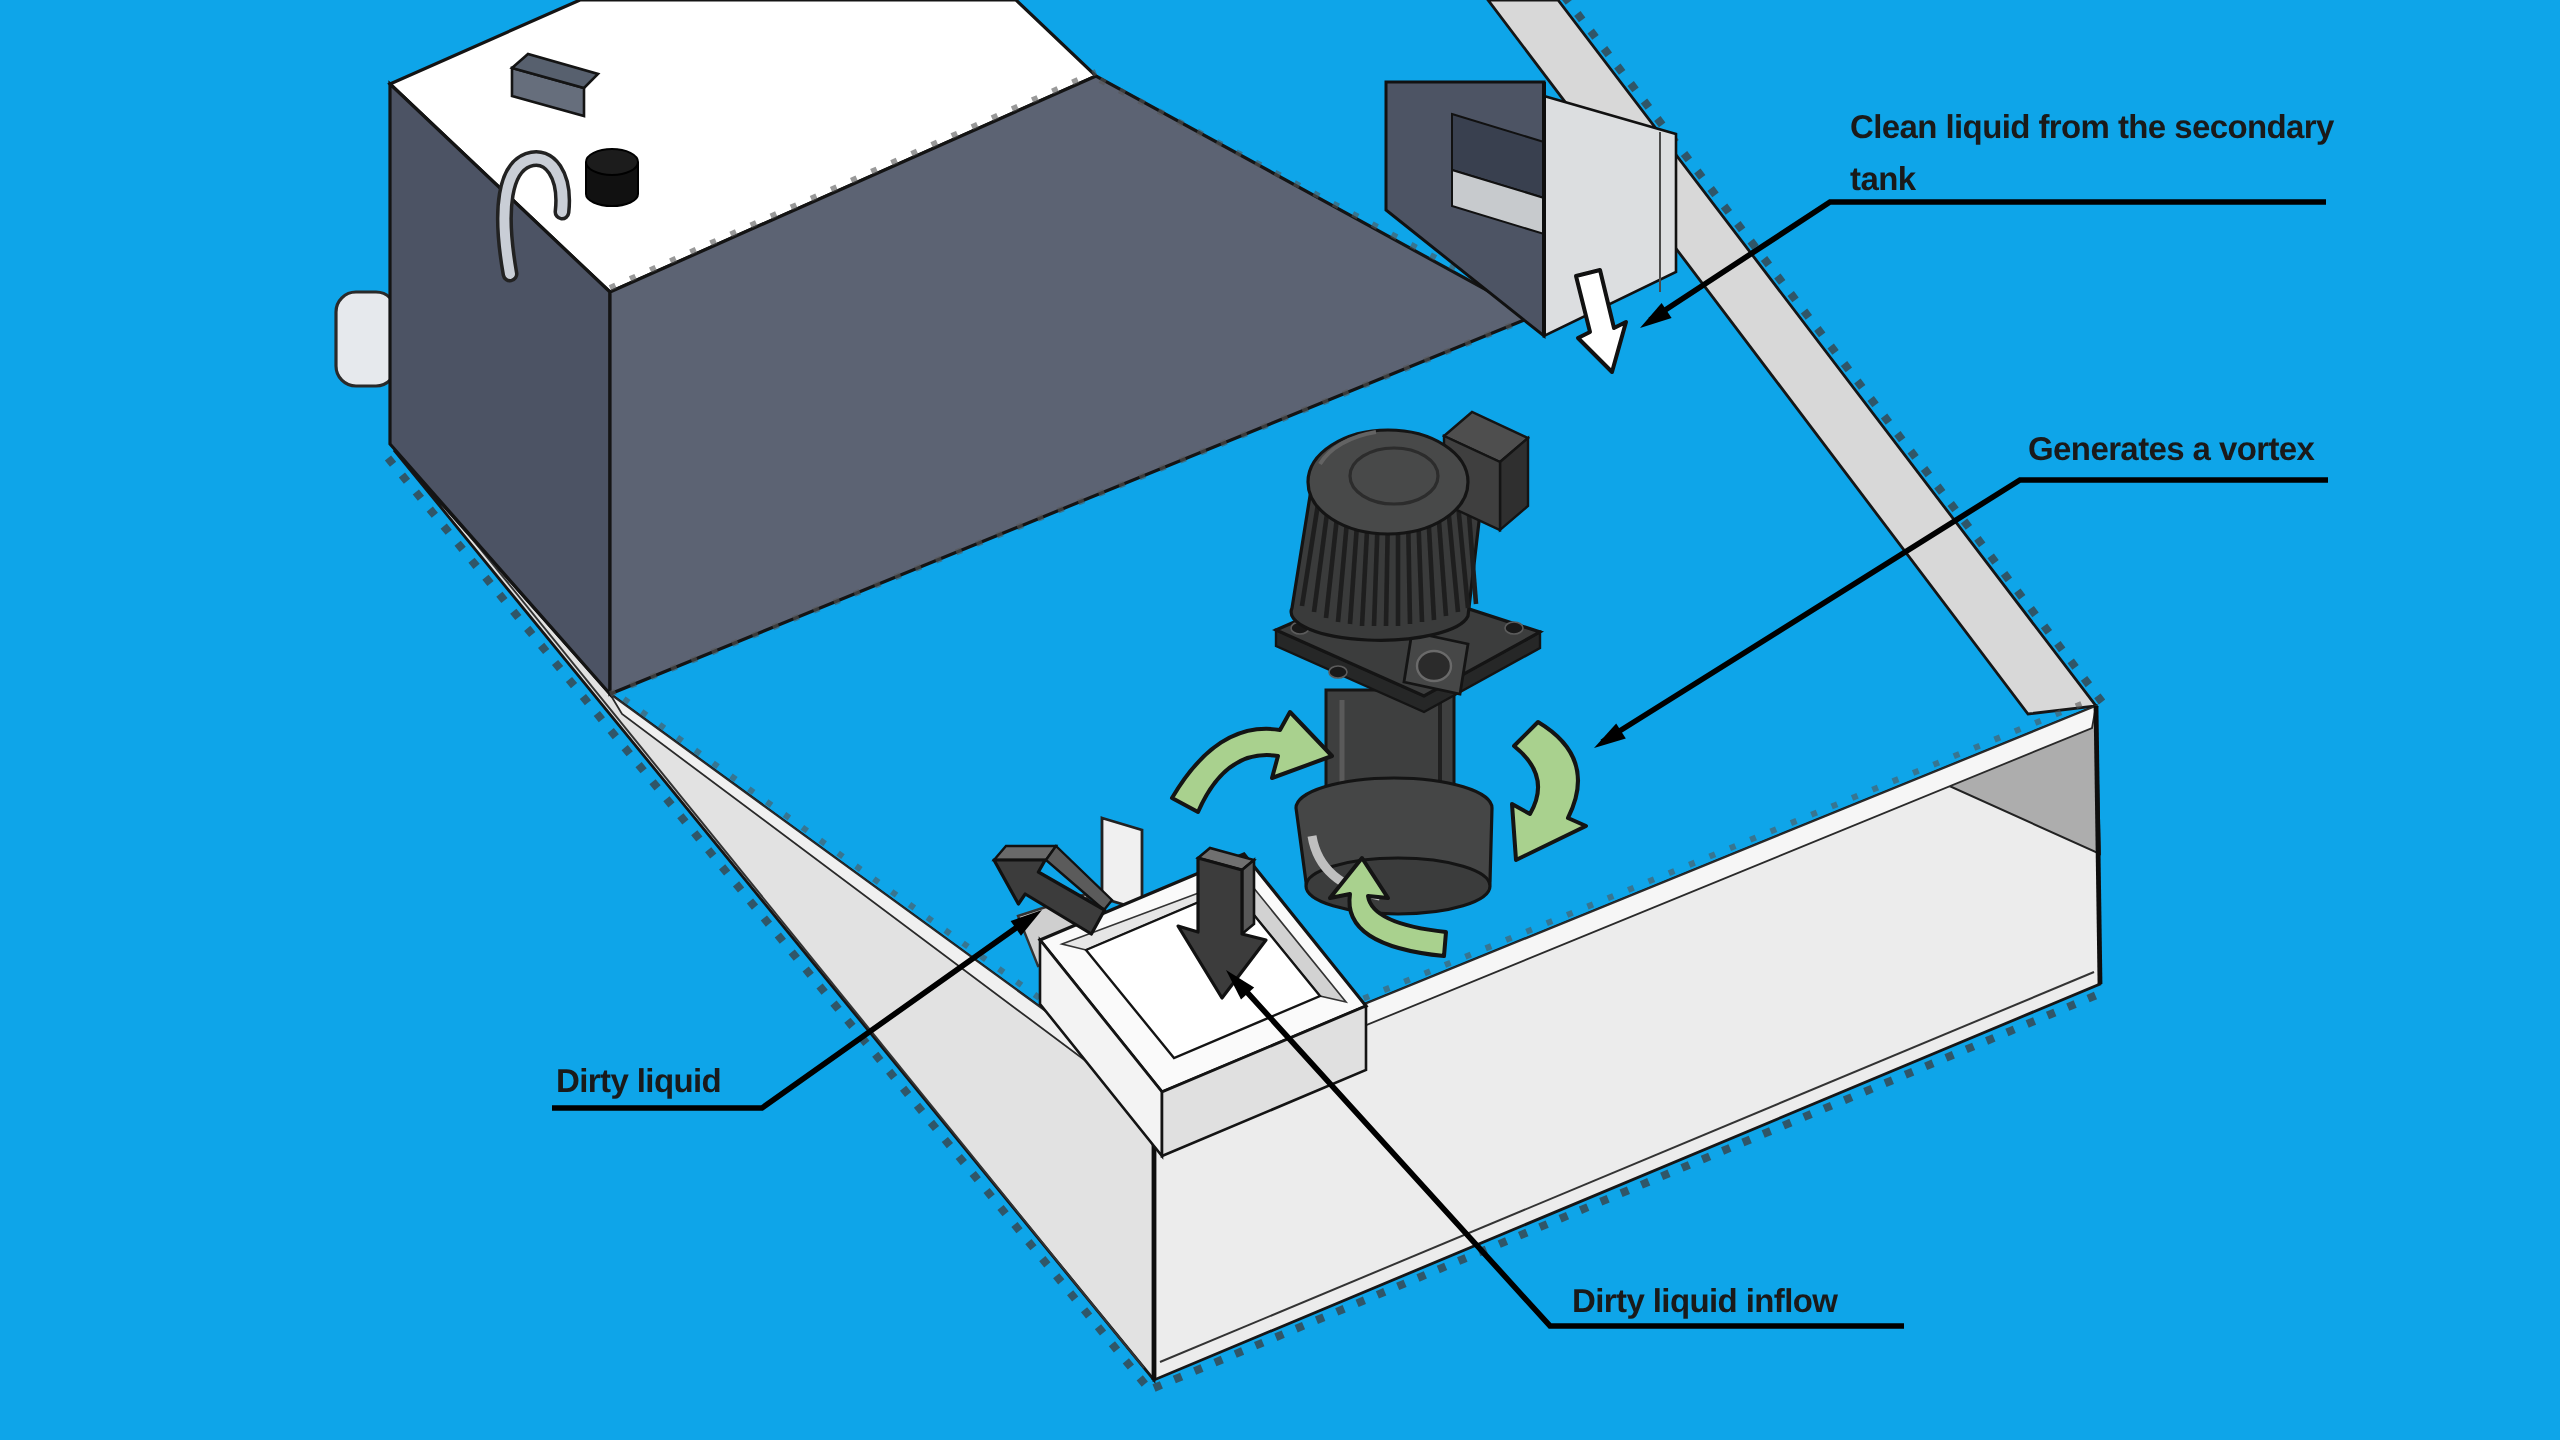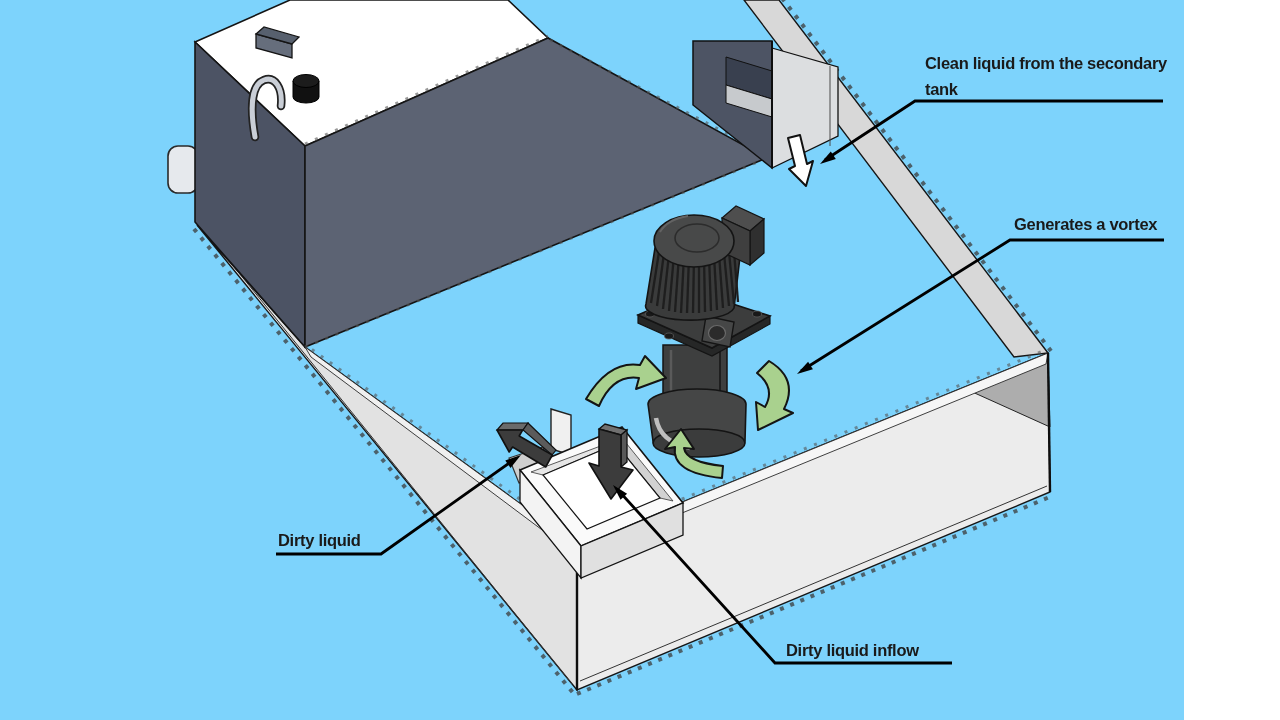--- a/index.html
+++ b/index.html
@@ -1,16 +1,16 @@
 <!DOCTYPE html>
 <html><head>
 <meta charset="utf-8">
 <style>
   html,body{margin:0;padding:0;background:#fff;}
-  #stage{position:relative;width:1184px;height:720px;background:#7dd3fc;overflow:hidden;
+  #stage{position:relative;width:1280px;height:720px;background:#0ea5e9;overflow:hidden;
          font-family:"Liberation Sans", sans-serif;}
   svg{display:block;}
   text.lbl{font-family:"Liberation Sans", sans-serif;font-size:16.5px;font-weight:700;
            letter-spacing:-0.3px;fill:#1a1a1a;}
   .hatch{stroke:#3c3c3c;stroke-width:4;stroke-dasharray:4 7;fill:none;opacity:.75;}
   .hatch2{stroke:#555;stroke-width:3;stroke-dasharray:3 8;fill:none;opacity:.6;}
   .leader{stroke:#000;stroke-width:2.8;fill:none;}
   .fin{stroke:#1e1e1e;stroke-width:2.3;}
 </style>
 </head>

